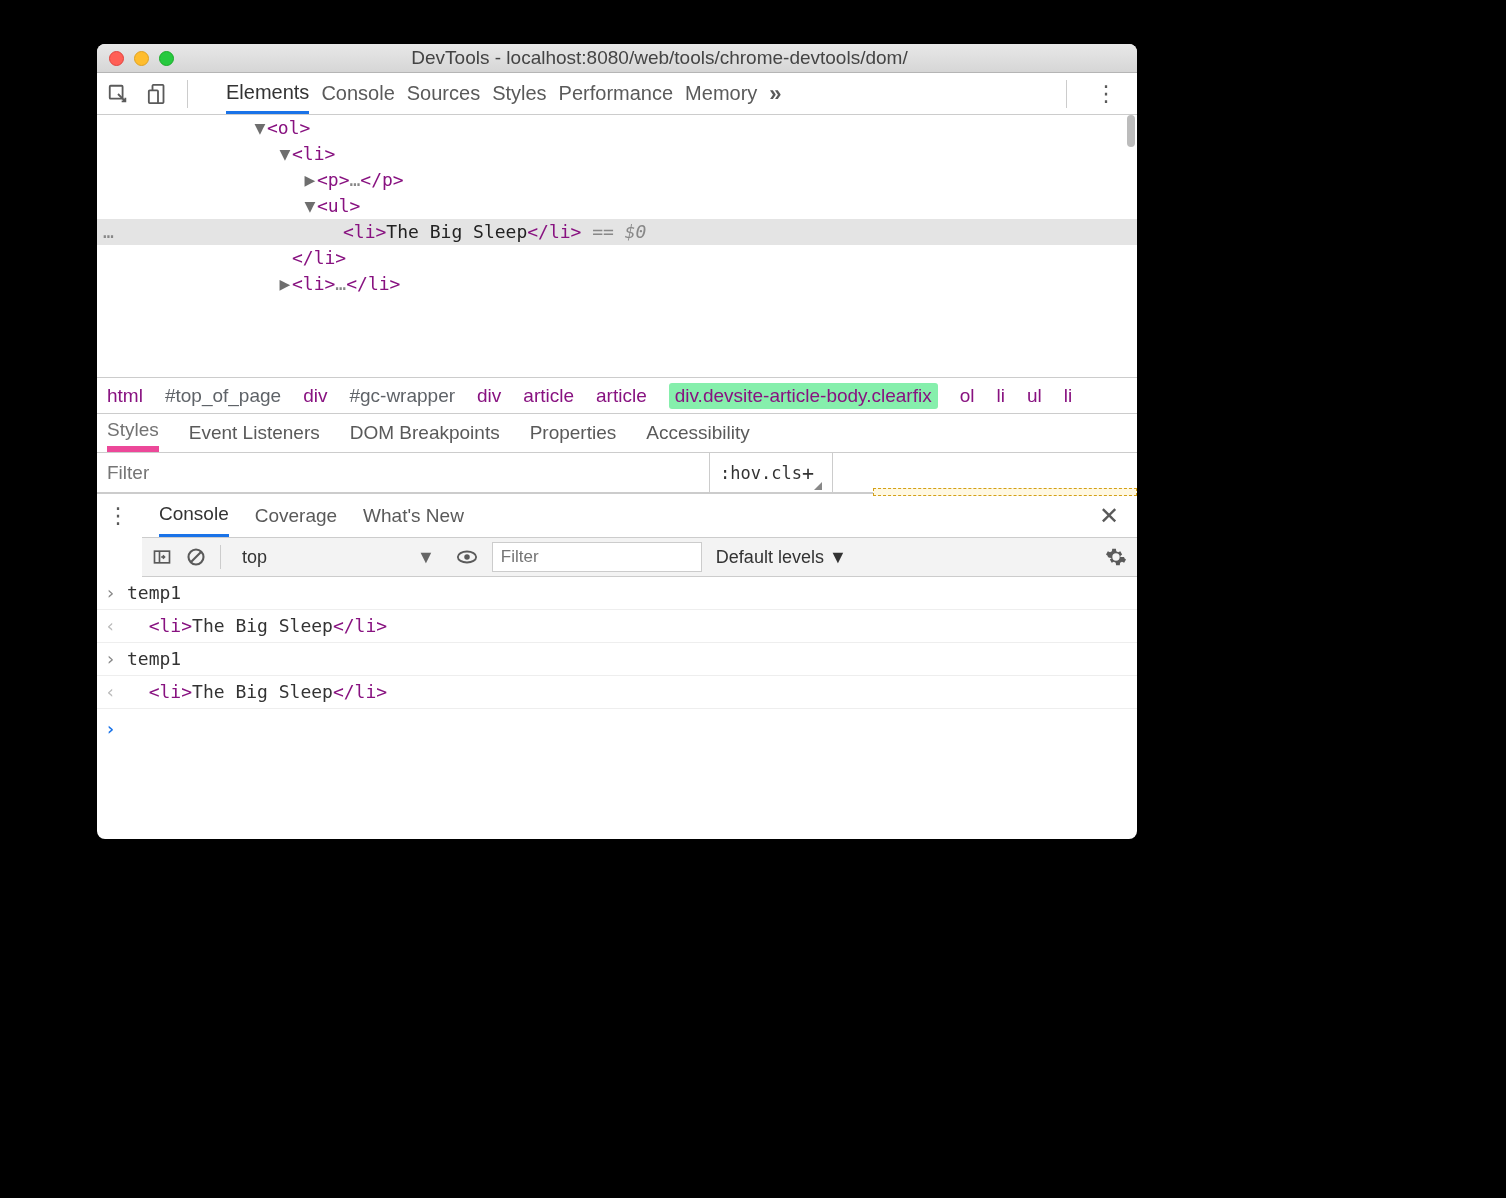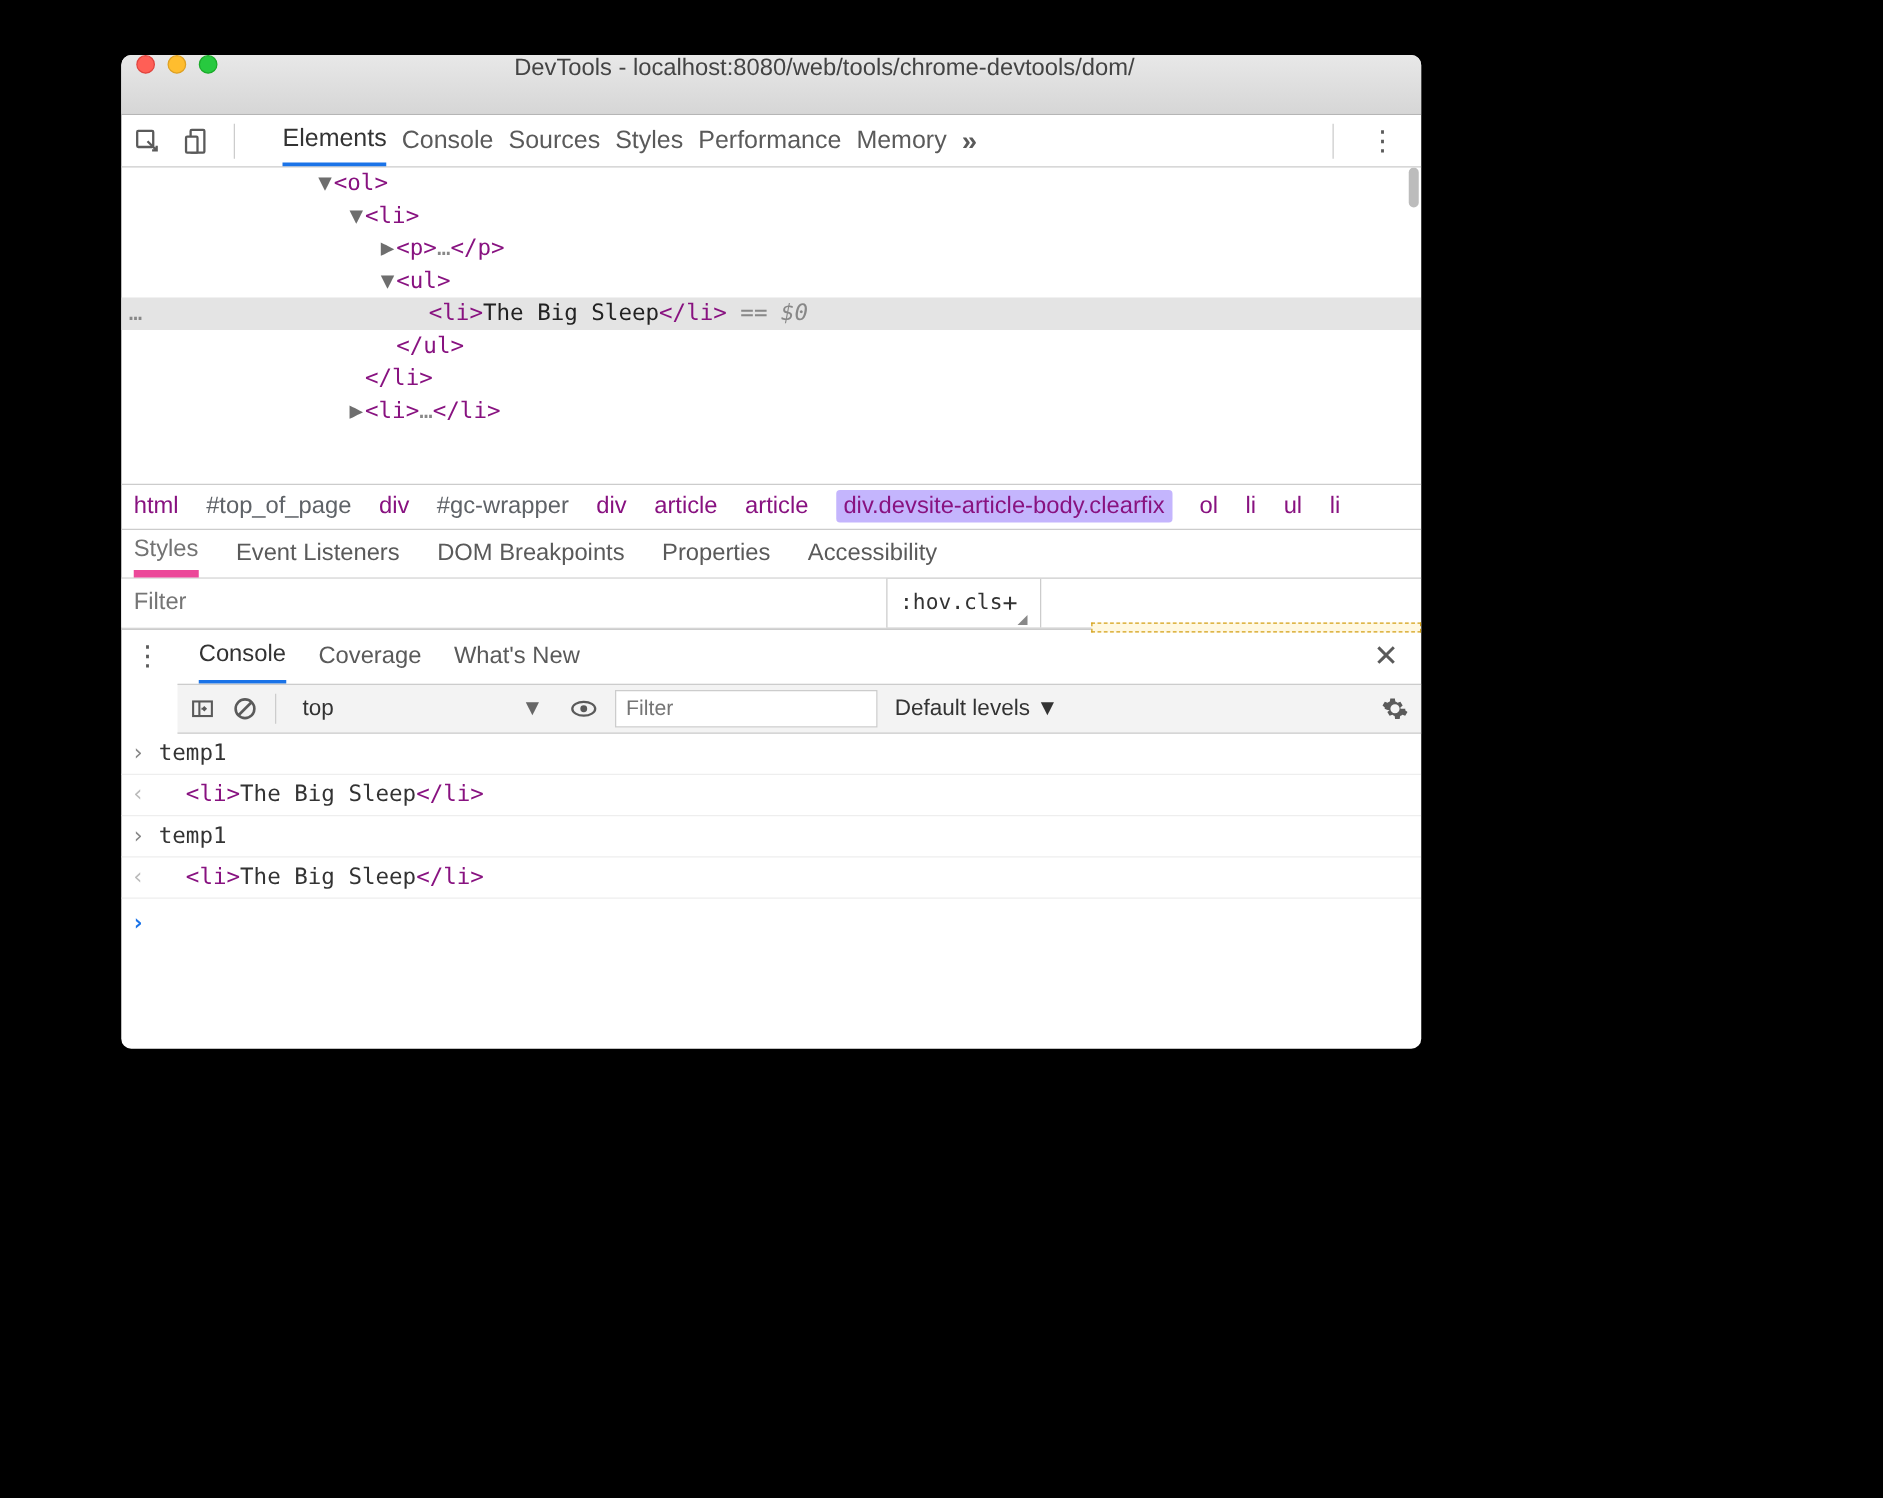--- a/index.html
+++ b/index.html
@@ -19,25 +19,25 @@
   width: 1040px;
   height: 795px;
   background: #fff;
   border-radius: 8px;
   overflow: hidden;
   box-shadow: 0 20px 60px rgba(0,0,0,0.5);
   display: flex;
   flex-direction: column;
 }
 .titlebar {
-  height: 48px;
+  height: 29px;
   background: linear-gradient(#e8e8e8, #d6d6d6);
   border-bottom: 1px solid #b5b5b5;
   display: flex;
-  align-items: flex-start;
+  align-items: center;
   padding: 0 12px;
   flex-shrink: 0;
 }
 .traffic { display: flex; gap: 10px; margin-right: 20px; }
 .tl { width: 15px; height: 15px; border-radius: 50%; }
 .tl.red { background: #ff5f56; border: 1px solid #e0443e; }
 .tl.yellow { background: #ffbd2e; border: 1px solid #dea123; }
 .tl.green { background: #27c93f; border: 1px solid #1aab29; }
 .title { flex: 1; text-align: center; font-size: 19px; color: #444; }
 .main-tabs {
@@ -82,21 +82,21 @@
   align-items: center;
   gap: 22px;
   padding: 0 10px;
   font-size: 19px;
   color: #881280;
   flex-shrink: 0;
   overflow: hidden;
 }
 .crumb { cursor: pointer; }
 .crumb.dim { color: #5f6368; }
-.crumb.sel { background: #c4b5fd; padding: 2px 6px; border-radius: 3px; }
+.crumb.sel { background: #86efac; padding: 2px 6px; border-radius: 3px; }
 
 .styles-tabs {
   height: 40px;
   border-top: 1px solid #ccc;
   border-bottom: 1px solid #ccc;
   display: flex;
   align-items: center;
   gap: 30px;
   padding: 0 10px;
   font-size: 19px;
@@ -209,21 +209,20 @@
     <span class="vmenu">⋮</span>
   </div>
 
   <div class="dom-tree" id="dom-tree">
     <div class="scrollbar-ind"></div>
   <div class="dom-row"><span style="display: inline-block; width: 156px;"></span><span class="tri">▼</span><span class="tag">&lt;ol&gt;</span></div>
       <div class="dom-row"><span style="display: inline-block; width: 181px;"></span><span class="tri">▼</span><span class="tag">&lt;li&gt;</span></div>
       <div class="dom-row"><span style="display: inline-block; width: 206px;"></span><span class="tri">▶</span><span class="tag">&lt;p&gt;</span><span class="marker">…</span><span class="tag">&lt;/p&gt;</span></div>
       <div class="dom-row"><span style="display: inline-block; width: 206px;"></span><span class="tri">▼</span><span class="tag">&lt;ul&gt;</span></div>
       <div class="dom-row selected"><span class="ellipsis-left">…</span><span style="display: inline-block; width: 246px;"></span><span class="tag">&lt;li&gt;</span><span>The Big Sleep</span><span class="tag">&lt;/li&gt;</span><span class="eq0"> == $0</span></div>
-      <div class="dom-row"><span style="display: inline-block; width: 220px;"></span><span class="tag">&lt;/ul&gt;</span></div>
       <div class="dom-row"><span style="display: inline-block; width: 195px;"></span><span class="tag">&lt;/li&gt;</span></div>
       <div class="dom-row"><span style="display: inline-block; width: 181px;"></span><span class="tri">▶</span><span class="tag">&lt;li&gt;</span><span class="marker">…</span><span class="tag">&lt;/li&gt;</span></div>
     </div>
 
   <div class="breadcrumb" id="breadcrumb">
       <span class="crumb">html</span>
       <span class="crumb dim">#top_of_page</span>
       <span class="crumb">div</span>
       <span class="crumb dim">#gc-wrapper</span>
       <span class="crumb">div</span>

